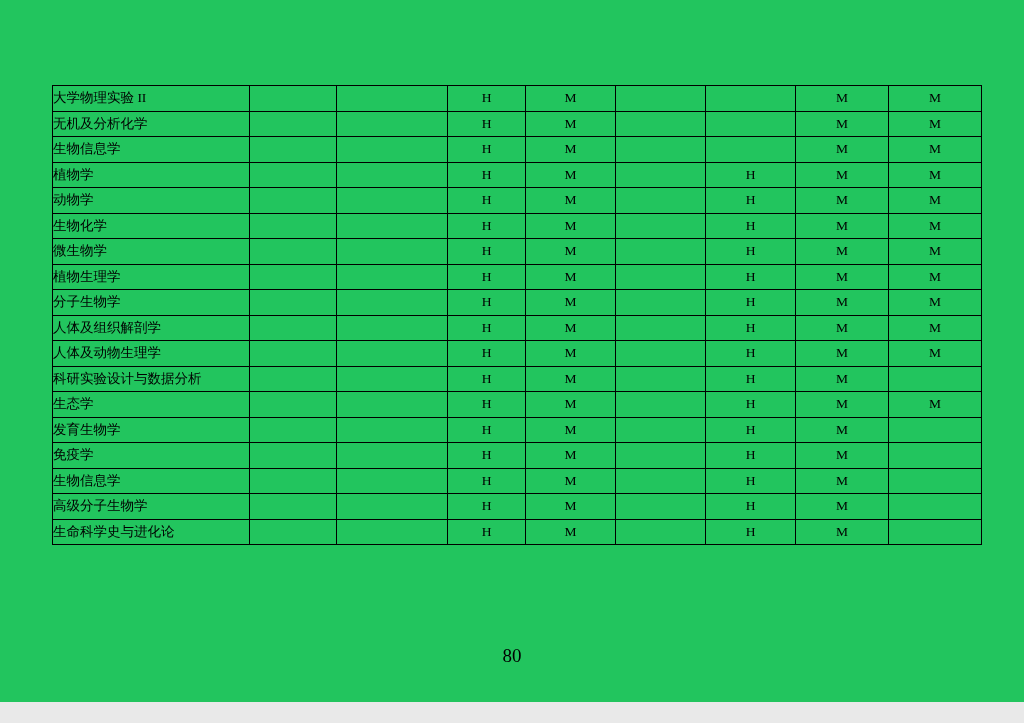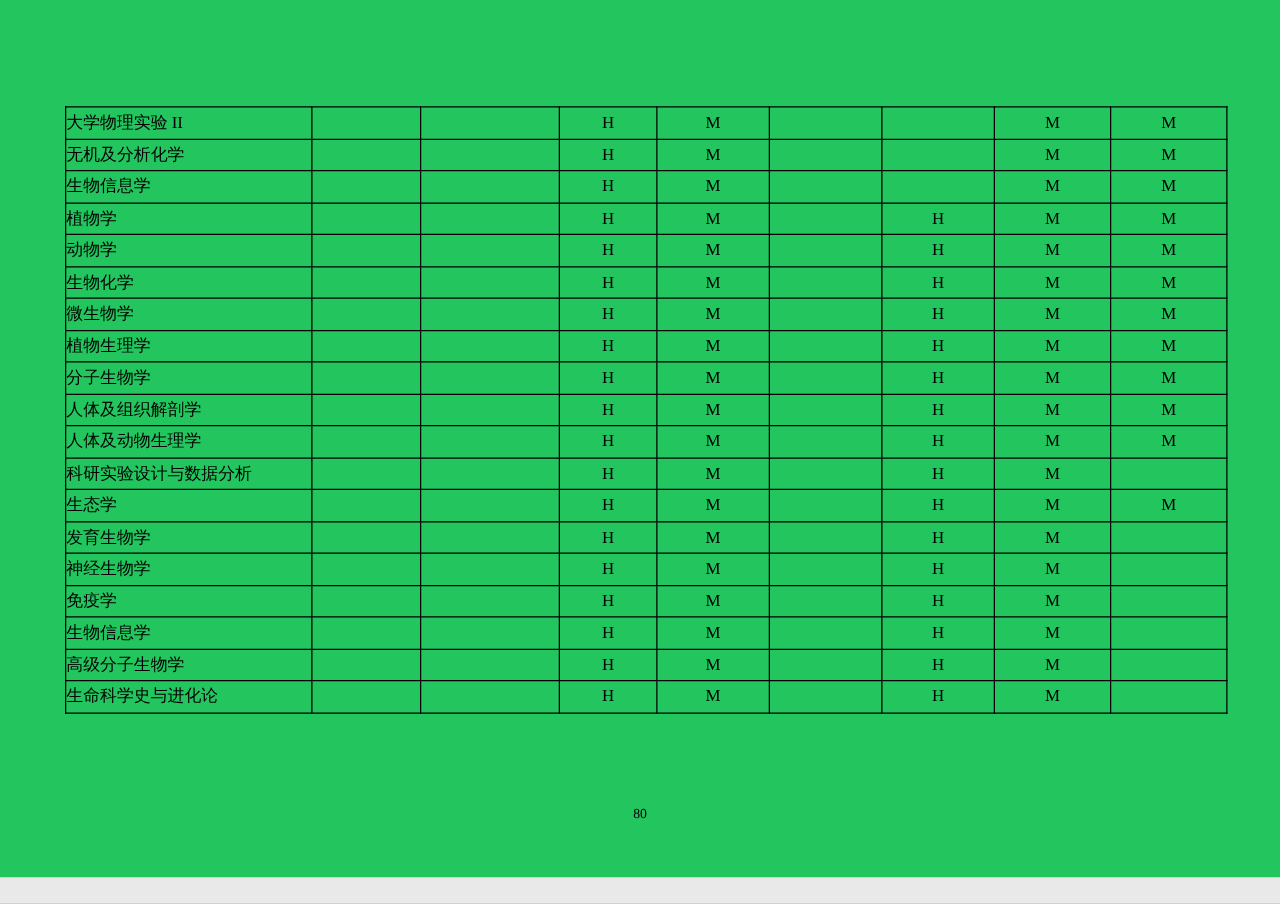--- a/index.html
+++ b/index.html
@@ -53,21 +53,21 @@
   td.c-f { width: 89px; text-align: center; }
   td.c-g { width: 89px; text-align: center; }
   td.c-h { width: 92px; text-align: center; }
   td.c-i { width: 92px; text-align: center; }
   .page-number {
     position: absolute;
     top: 645px;
     left: 0;
     width: 1024px;
     text-align: center;
-    font-size: 11px;
+    font-size: 19px;
     color: #000000;
     font-family: "Liberation Serif", "DejaVu Serif", serif;
   }
 </style>
 </head>
 <body>
 
 <div class="page">
   <div class="doc-body">
     <table class="course-table">
@@ -220,31 +220,20 @@
             <td class="c-b"></td>
             <td class="c-c"></td>
             <td class="c-d">H</td>
             <td class="c-e">M</td>
             <td class="c-f"></td>
             <td class="c-g">H</td>
             <td class="c-h">M</td>
             <td class="c-i"></td>
           </tr>
           <tr>
-            <td class="c-name">神经生物学</td>
-            <td class="c-b"></td>
-            <td class="c-c"></td>
-            <td class="c-d">H</td>
-            <td class="c-e">M</td>
-            <td class="c-f"></td>
-            <td class="c-g">H</td>
-            <td class="c-h">M</td>
-            <td class="c-i"></td>
-          </tr>
-          <tr>
             <td class="c-name">免疫学</td>
             <td class="c-b"></td>
             <td class="c-c"></td>
             <td class="c-d">H</td>
             <td class="c-e">M</td>
             <td class="c-f"></td>
             <td class="c-g">H</td>
             <td class="c-h">M</td>
             <td class="c-i"></td>
           </tr>

